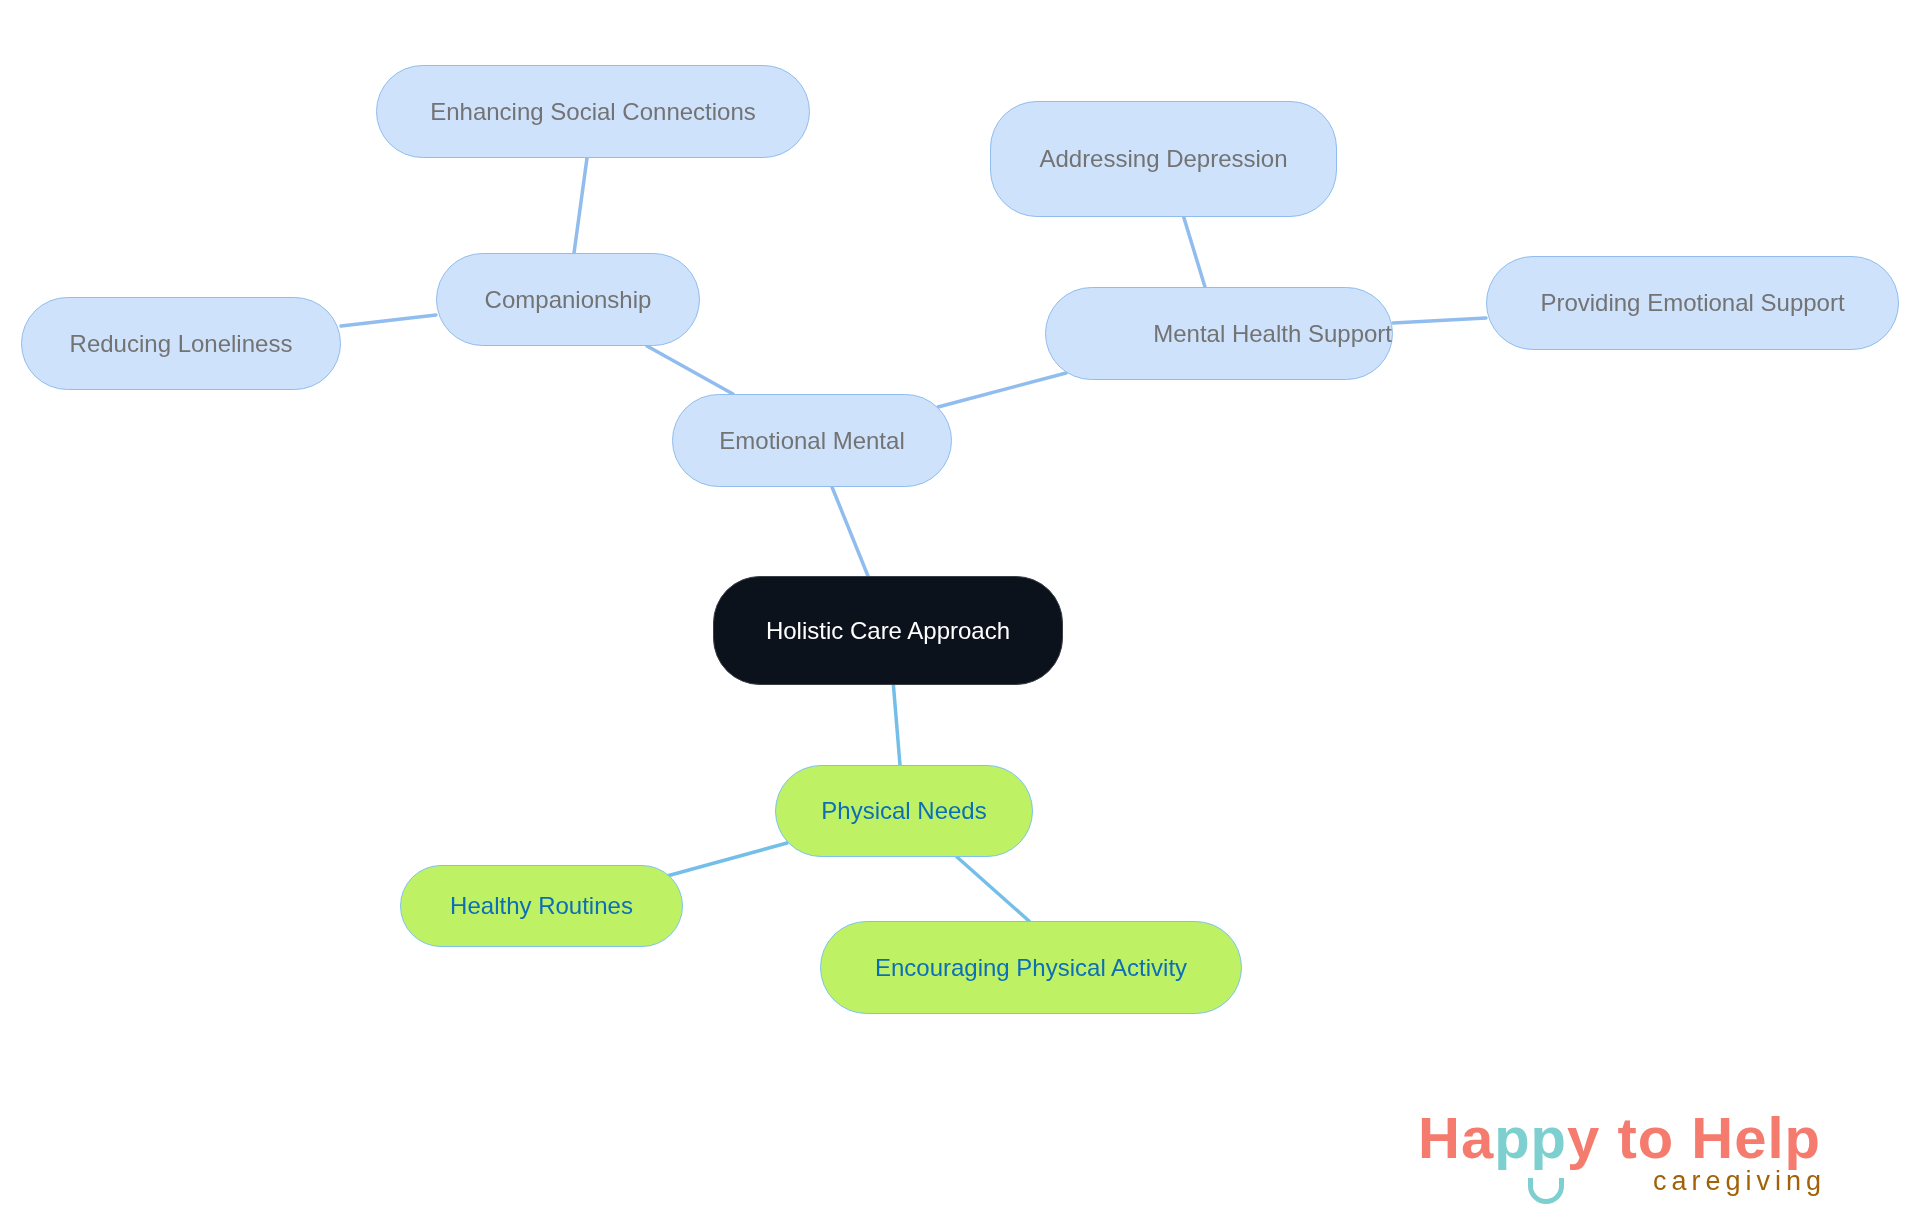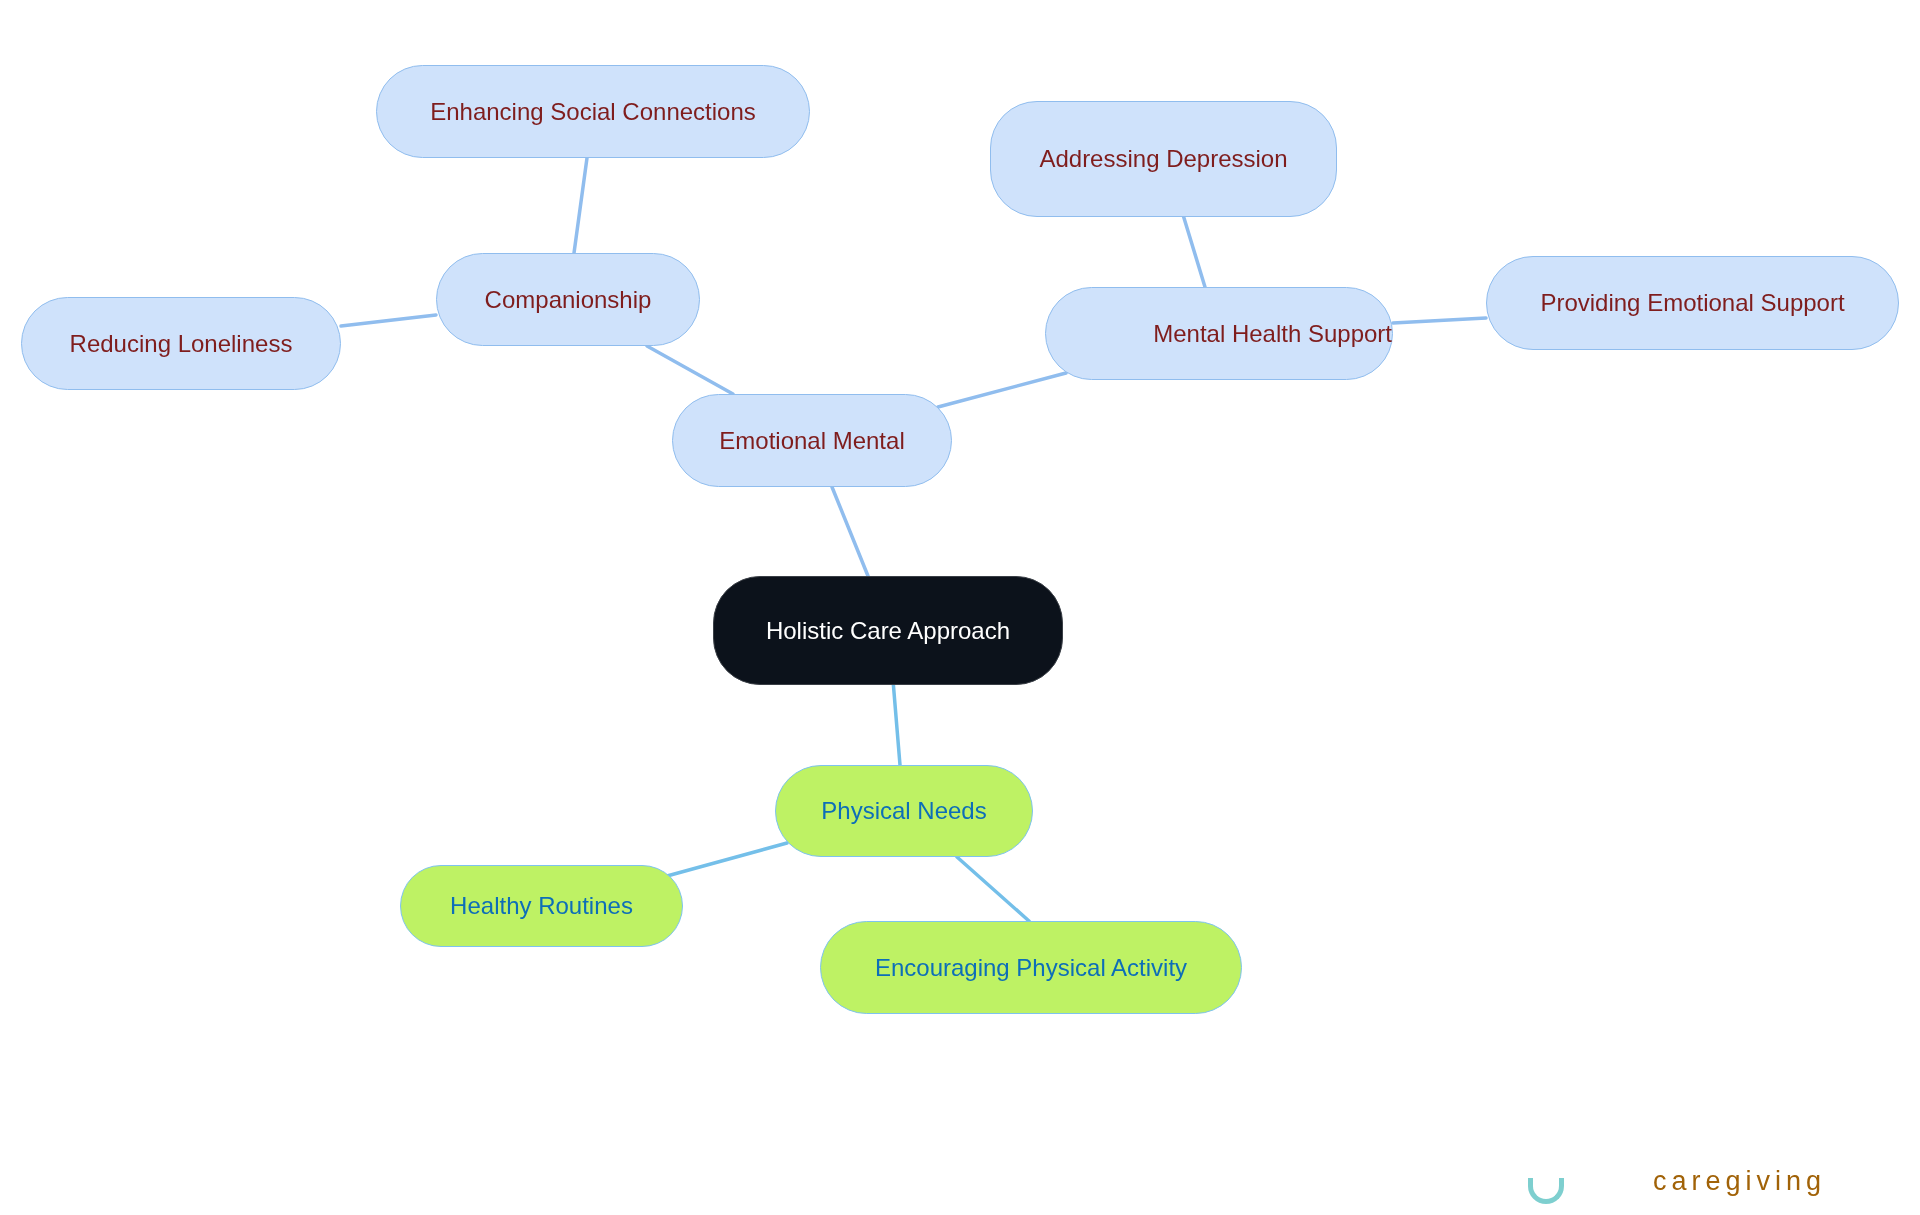--- a/index.html
+++ b/index.html
@@ -1,20 +1,20 @@
 <!DOCTYPE html>
 <html><head>
 <meta charset="utf-8">
 <style>
   html, body { margin:0; padding:0; background:#ffffff; }
   body { width:1920px; height:1215px; position:relative; overflow:hidden; font-family:"Liberation Sans", sans-serif; }
   #edges { position:absolute; left:0; top:0; width:1920px; height:1215px; }
   .node { position:absolute; box-sizing:border-box; border-radius:47px; display:flex; align-items:center; justify-content:center; font-size:24px; white-space:nowrap; }
   .node.root { background:#0c121b; border:1.5px solid #3a3f46; color:#ffffff; }
-  .node.emo { background:#cfe2fb; border:1.5px solid #90bdee; color:#7f1d1d; }
+  .node.emo { background:#cfe2fb; border:1.5px solid #90bdee; color:#737373; }
   .node.phy { background:#bef264; border:1.5px solid #7ec3ef; color:#0d6eb8; }
   .logo { position:absolute; left:1418px; top:1108px; width:460px; height:100px; }
   .logo-main { position:absolute; left:0; top:0; font-size:58px; font-weight:bold; letter-spacing:1px; line-height:60px; }
   .logo-main .c1 { color:#f47b6e; }
   .logo-main .c2 { color:#7ecfcf; }
   .logo-sub { position:absolute; left:235px; top:58px; font-size:27px; letter-spacing:5px; color:#a16207; }
   .smile { position:absolute; left:110px; top:70px; width:36px; height:26px; border:5px solid #7ecfcf; border-top:none; border-radius:0 0 22px 22px; box-sizing:border-box; }
 </style>
 </head>
 <body>
@@ -62,15 +62,18 @@
     </div>
     <div class="node phy" style="left: 400px; top: 865px; width: 283px; height: 82px;">
       <span>Healthy Routines</span>
     </div>
     <div class="node phy" style="left: 820px; top: 921px; width: 422px; height: 93px;">
       <span>Encouraging Physical Activity</span>
     </div>
   </div>
 
 <div class="logo">
+  <div class="logo-main">
+    <span class="c1">Ha</span><span class="c2">pp</span><span class="c1">y to Help</span>
+  </div>
   <div class="smile"></div>
   <div class="logo-sub">caregiving</div>
 </div>
 
 </body></html>

